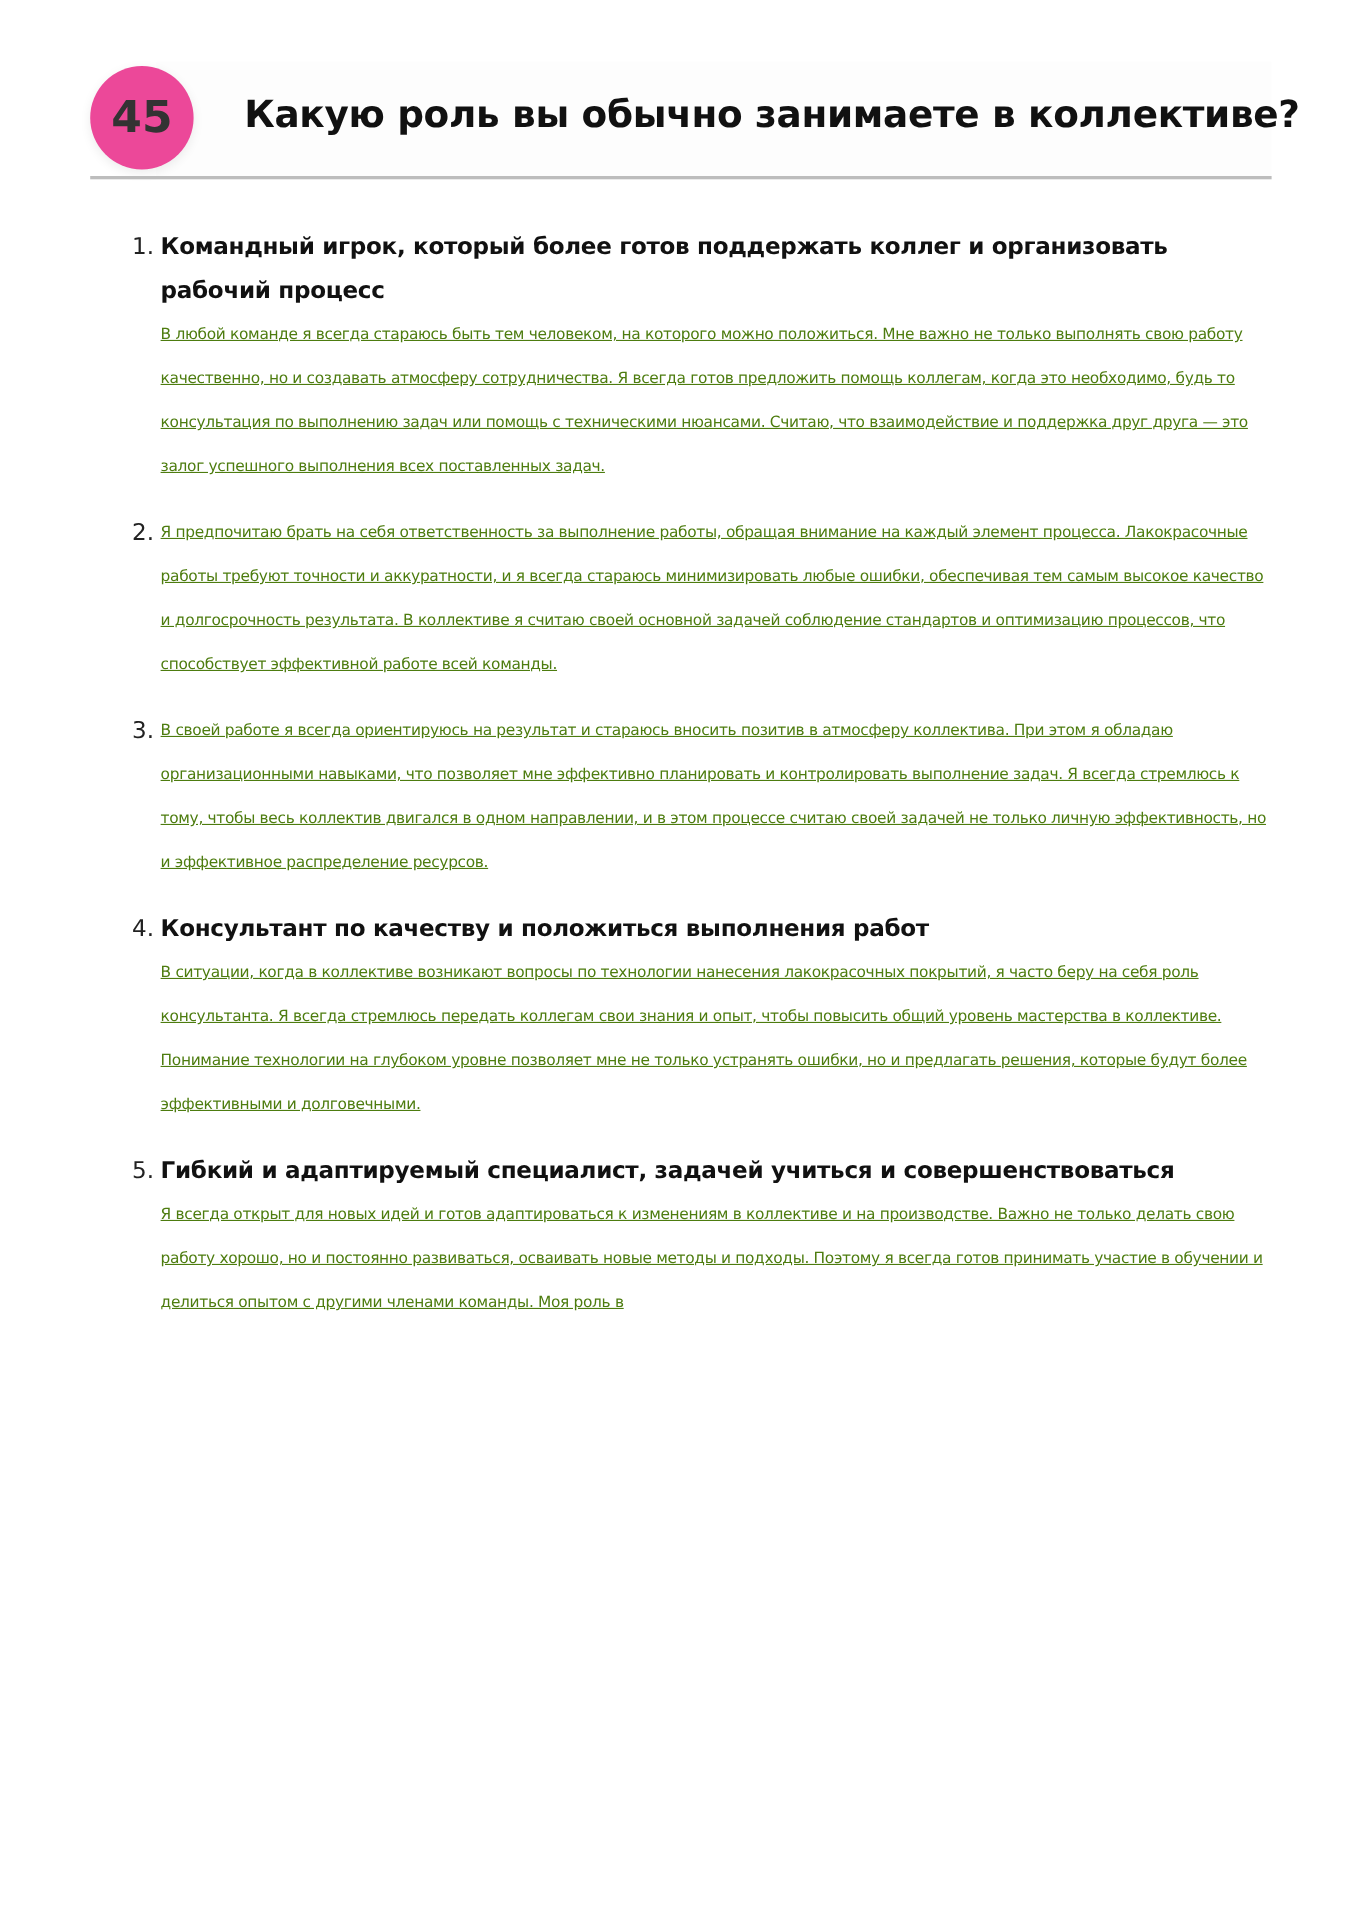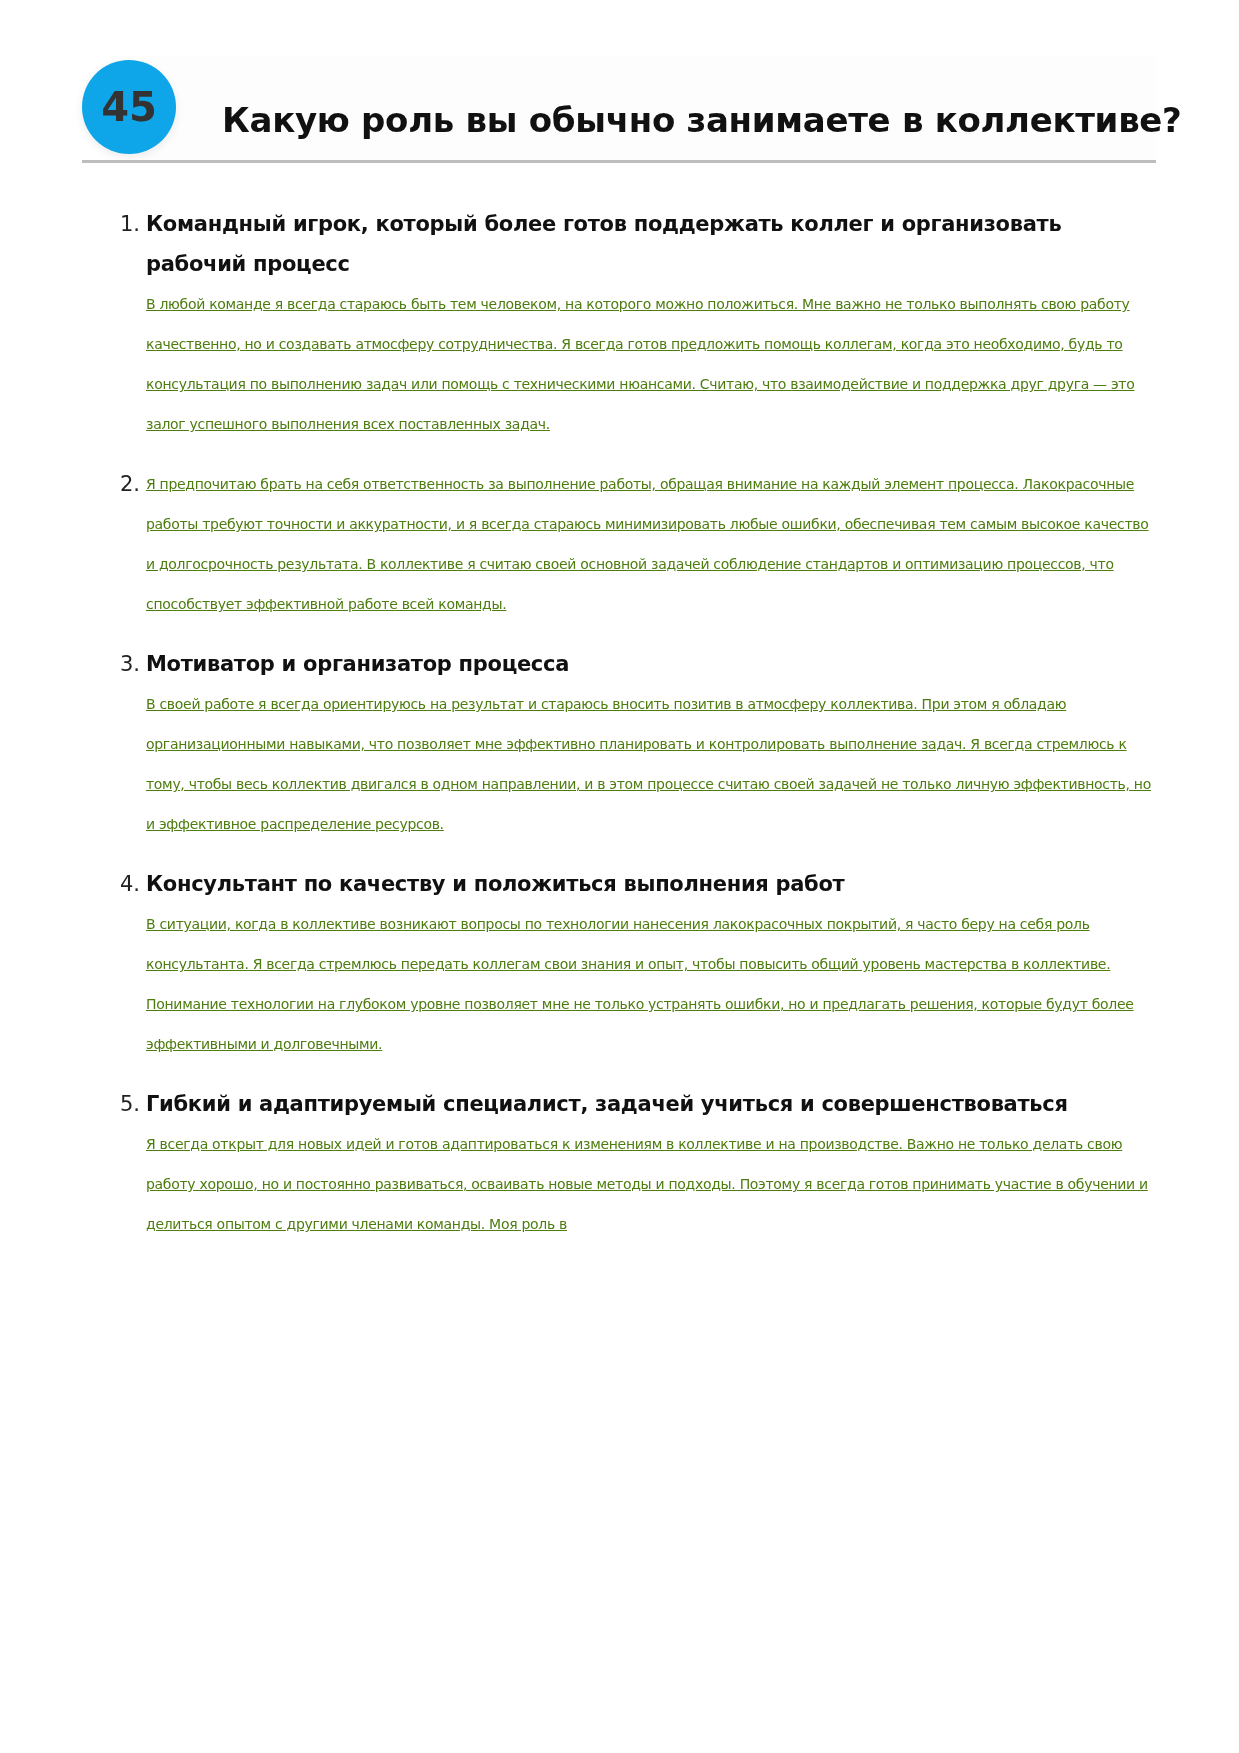--- a/index.html
+++ b/index.html
@@ -1,24 +1,24 @@
 <!DOCTYPE html>
 <html><head>
 <meta charset="utf-8">
 <style>
   html, body { margin: 0; padding: 0; background: #ffffff; }
   body { width: 1239px; height: 1753px; position: relative; overflow: hidden;
          font-family: "DejaVu Sans", "Liberation Sans", sans-serif; color: #222; }
   .header { position: absolute; left: 82px; top: 56px; width: 1074px; height: 106px; }
   .header-bg { position: absolute; left: 60px; top: 0; right: 0; height: 104px; background: #fdfdfd; }
   .num-circle { position: absolute; left: 0; top: 4px; width: 94px; height: 94px; border-radius: 50%;
-                background: #0ea5e9; box-shadow: 0 3px 10px rgba(0,0,0,0.08);
+                background: #ec4899; box-shadow: 0 3px 10px rgba(0,0,0,0.08);
                 display: flex; align-items: center; justify-content: center; }
   .num-circle span { font-weight: bold; font-size: 40px; color: #333; letter-spacing: 0; }
-  .title { position: absolute; left: 140px; top: 44px; font-weight: bold; font-size: 34px; color: #111; white-space: nowrap; letter-spacing: -0.3px; }
+  .title { position: absolute; left: 140px; top: 28px; font-weight: bold; font-size: 34px; color: #111; white-space: nowrap; letter-spacing: -0.3px; }
   .divider { position: absolute; left: 82px; top: 160px; width: 1074px; height: 3px; background: #bdbdbd; }
   .list { position: absolute; left: 120px; top: 204px; width: 1040px; margin: 0; padding: 0; list-style: none; }
   .item { position: relative; padding-left: 26px; margin-bottom: 20px; }
   .item-num { position: absolute; left: 0; top: 0; font-size: 21px; line-height: 40px; color: #222; }
   .item-title { font-weight: bold; font-size: 21px; line-height: 40px; color: #111; letter-spacing: -0.3px; }
   .item-body { font-size: 14px; line-height: 40px; color: #4d7c0f; letter-spacing: -0.3px; text-decoration: underline; }
 </style>
 </head>
 <body>
 
@@ -36,21 +36,20 @@
     <span class="item-num">1.</span>
     <div class="item-title">Командный игрок, который более готов поддержать коллег и организовать рабочий процесс</div>
     <div class="item-body">В любой команде я всегда стараюсь быть тем человеком, на которого можно положиться. Мне важно не только выполнять свою работу качественно, но и создавать атмосферу сотрудничества. Я всегда готов предложить помощь коллегам, когда это необходимо, будь то консультация по выполнению задач или помощь с техническими нюансами. Считаю, что взаимодействие и поддержка друг друга — это залог успешного выполнения всех поставленных задач.</div>
   </li>
   <li class="item">
     <span class="item-num">2.</span>
     <div class="item-body">Я предпочитаю брать на себя ответственность за выполнение работы, обращая внимание на каждый элемент процесса. Лакокрасочные работы требуют точности и аккуратности, и я всегда стараюсь минимизировать любые ошибки, обеспечивая тем самым высокое качество и долгосрочность результата. В коллективе я считаю своей основной задачей соблюдение стандартов и оптимизацию процессов, что способствует эффективной работе всей команды.</div>
   </li>
   <li class="item">
     <span class="item-num">3.</span>
-    <div class="item-title">Мотиватор и организатор процесса</div>
     <div class="item-body">В своей работе я всегда ориентируюсь на результат и стараюсь вносить позитив в атмосферу коллектива. При этом я обладаю организационными навыками, что позволяет мне эффективно планировать и контролировать выполнение задач. Я всегда стремлюсь к тому, чтобы весь коллектив двигался в одном направлении, и в этом процессе считаю своей задачей не только личную эффективность, но и эффективное распределение ресурсов.</div>
   </li>
   <li class="item">
     <span class="item-num">4.</span>
     <div class="item-title">Консультант по качеству и положиться выполнения работ</div>
     <div class="item-body">В ситуации, когда в коллективе возникают вопросы по технологии нанесения лакокрасочных покрытий, я часто беру на себя роль консультанта. Я всегда стремлюсь передать коллегам свои знания и опыт, чтобы повысить общий уровень мастерства в коллективе. Понимание технологии на глубоком уровне позволяет мне не только устранять ошибки, но и предлагать решения, которые будут более эффективными и долговечными.</div>
   </li>
   <li class="item">
     <span class="item-num">5.</span>
     <div class="item-title">Гибкий и адаптируемый специалист, задачей учиться и совершенствоваться</div>

